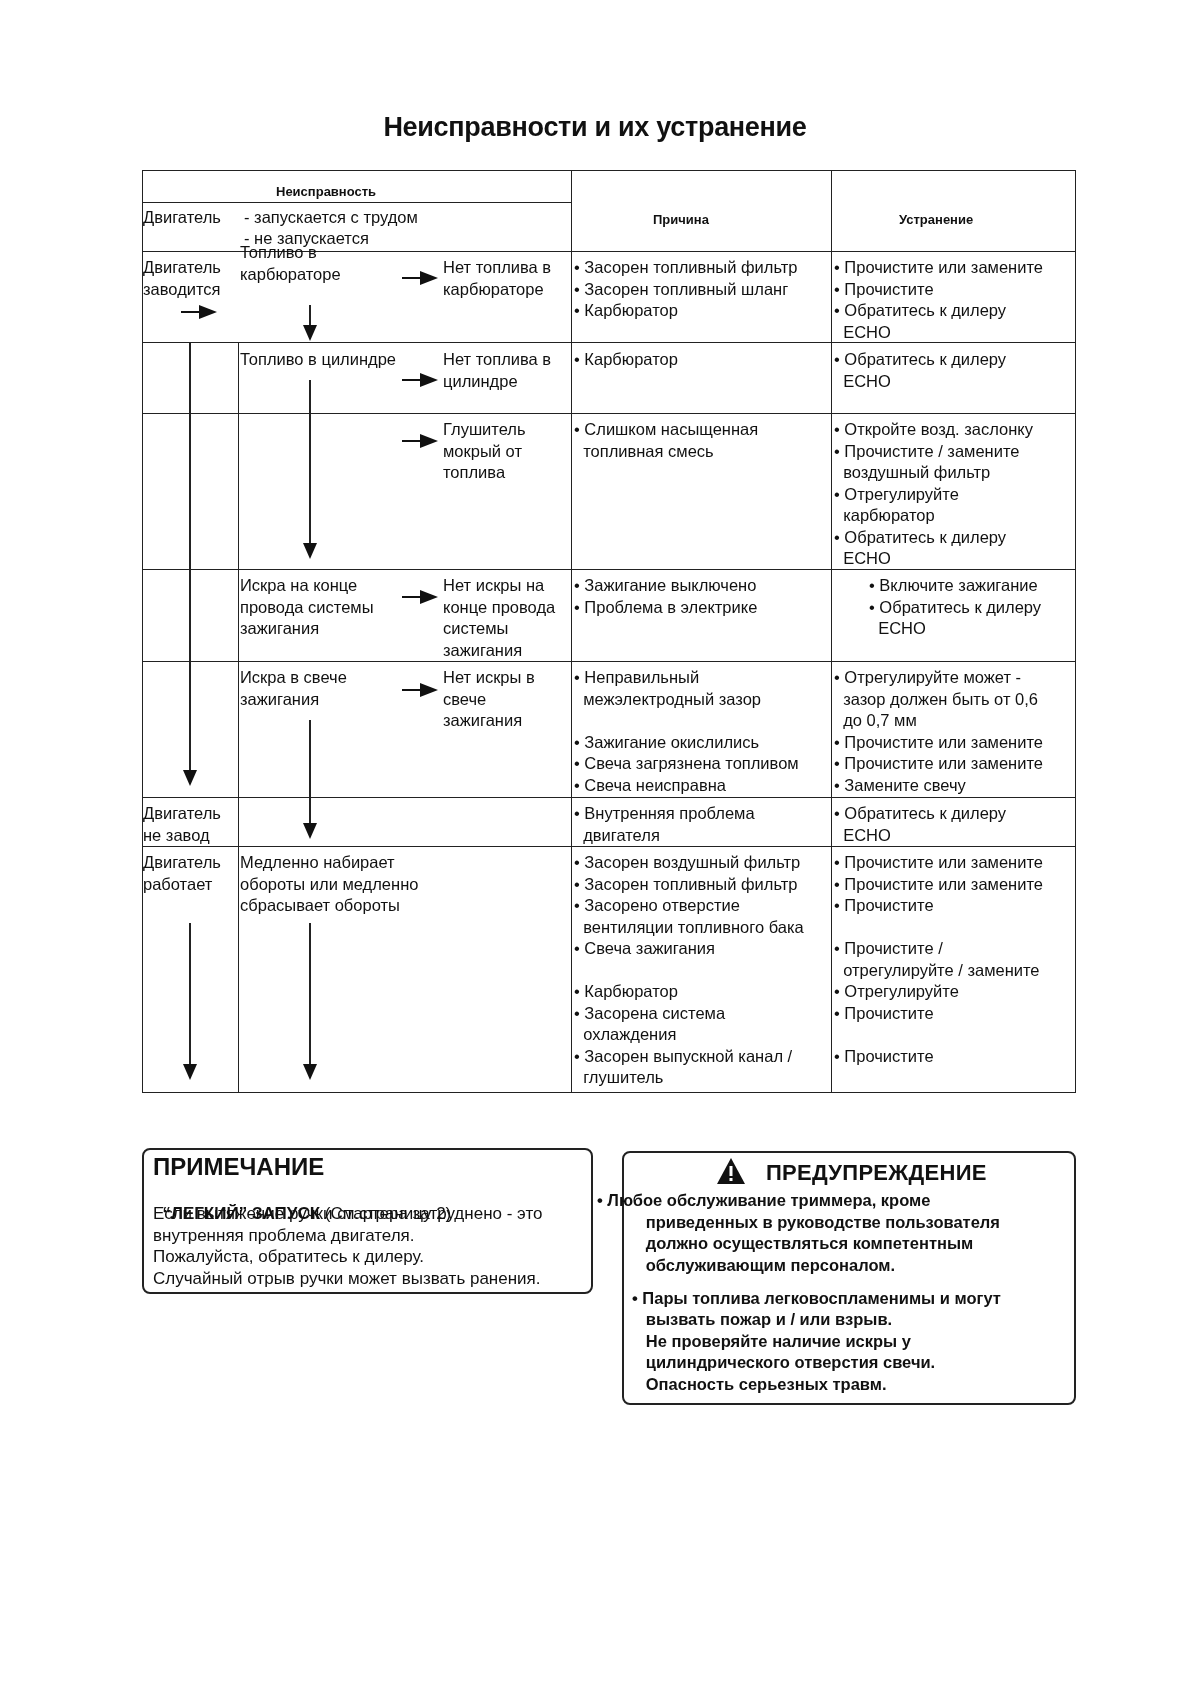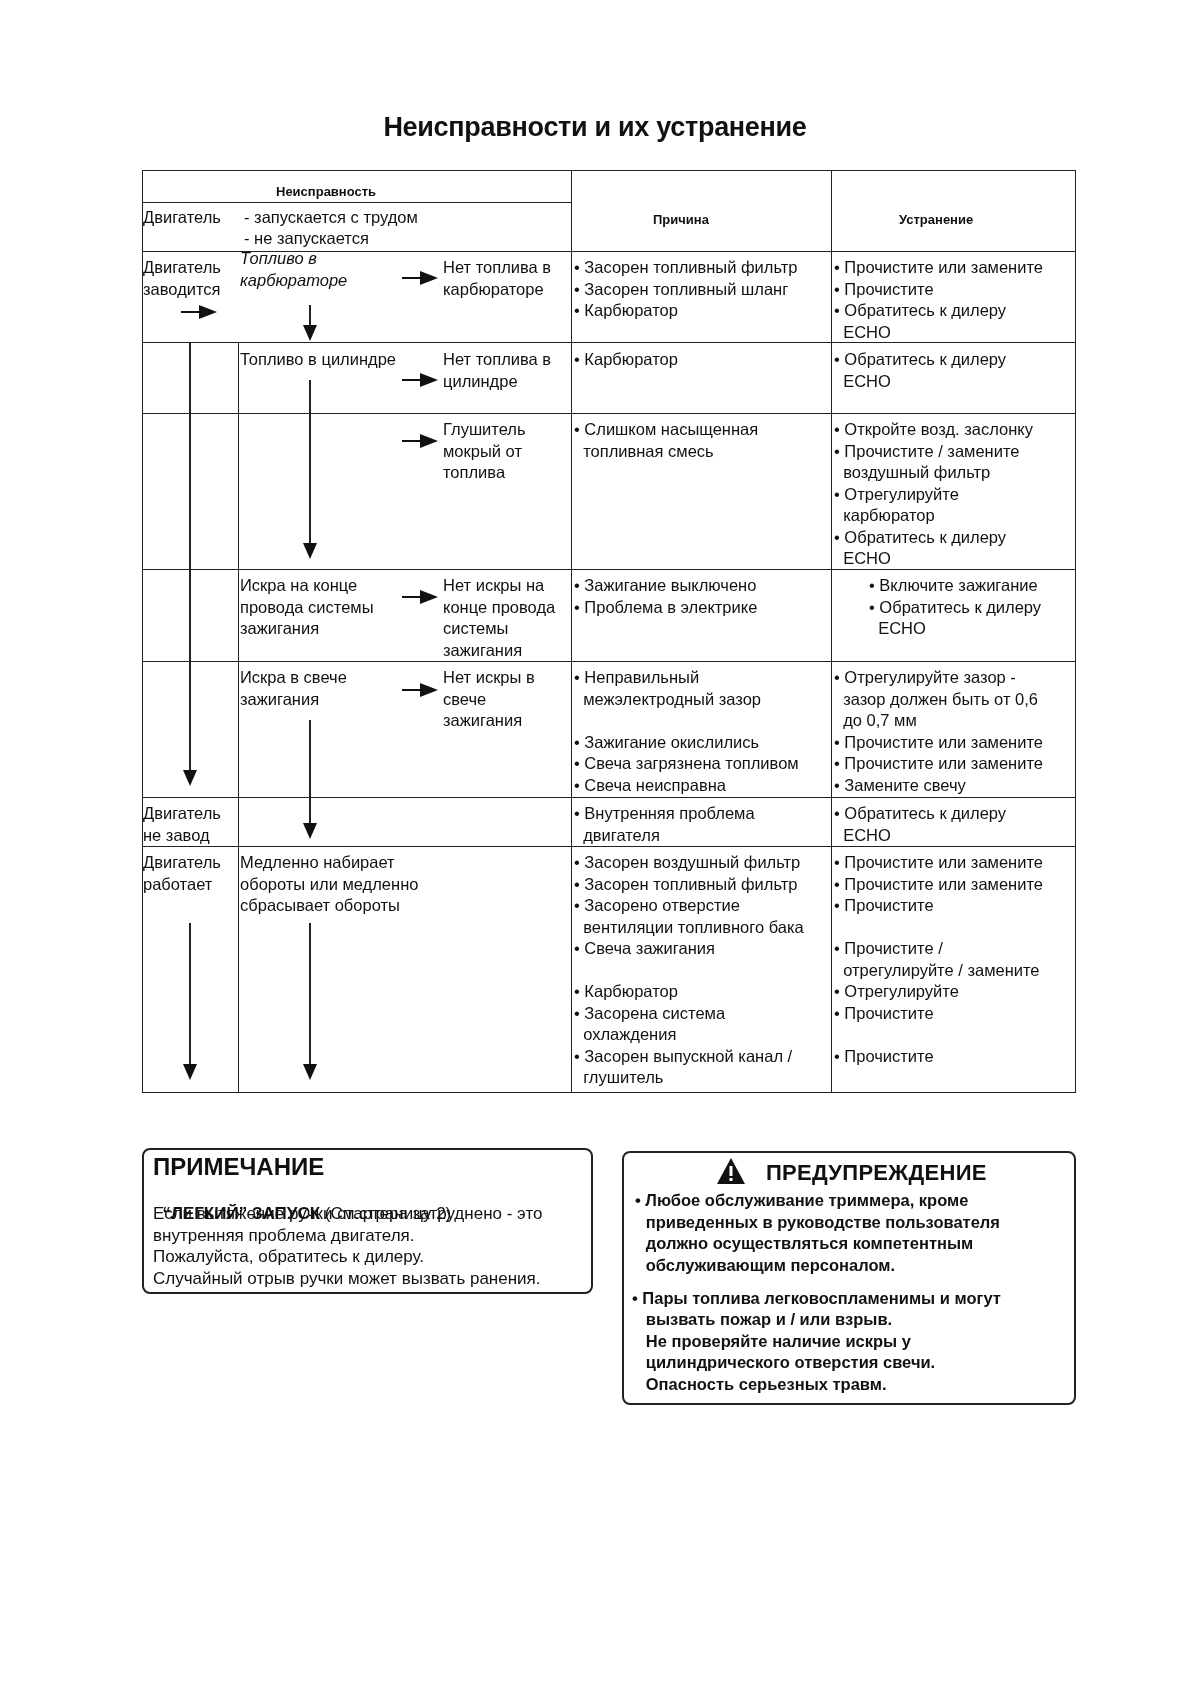--- a/index.html
+++ b/index.html
@@ -48,21 +48,21 @@
 <div class="txt" style="left:143px;top:207px;">Двигатель</div>
 <div class="txt" style="left:244px;top:207px;">- запускается с трудом</div>
 <div class="txt" style="left:244px;top:228px;">- не запускается</div>
 <div class="txt hdr" style="left:653px;top:209px;">Причина</div>
 <div class="txt hdr" style="left:899px;top:209px;">Устранение</div>
 
 <div class="bl" style="left:143px;top:257px;">
   <div>Двигатель</div>
   <div>заводится</div>
 </div>
-<div class="bl" style="left:240px;top:248px;font-style:italic;">
+<div class="bl" style="left:240px;top:242px;">
   <div>Топливо в</div>
   <div>карбюраторе</div>
 </div>
 <div class="bl" style="left:443px;top:257px;">
   <div>Нет топлива в</div>
   <div>карбюраторе</div>
 </div>
 <div class="bl" style="left:574px;top:257px;">
   <div>• Засорен топливный фильтр</div>
   <div>• Засорен топливный шланг</div>
@@ -141,21 +141,21 @@
 </div>
 <div class="bl" style="left:574px;top:667px;">
   <div>• Неправильный</div>
   <div>  межэлектродный зазор</div>
   <div style="height:21.5px"></div>
   <div>• Зажигание окислились</div>
   <div>• Свеча загрязнена топливом</div>
   <div>• Свеча неисправна</div>
 </div>
 <div class="bl" style="left:834px;top:667px;">
-  <div>• Отрегулируйте зазор -</div>
+  <div>• Отрегулируйте может -</div>
   <div>  зазор должен быть от 0,6</div>
   <div>  до 0,7 мм</div>
   <div>• Прочистите или замените</div>
   <div>• Прочистите или замените</div>
   <div>• Замените свечу</div>
 </div>
 
 <div class="bl" style="left:143px;top:803px;">
   <div>Двигатель</div>
   <div>не завод</div>
@@ -250,21 +250,21 @@
 <div class="note-line" style="left:153px;top:1246px;">Пожалуйста, обратитесь к дилеру.</div>
 <div class="note-line" style="left:153px;top:1268px;">Случайный отрыв ручки может вызвать ранения.</div>
 
 <div class="box" style="left:622px;top:1151px;width:454px;height:254px;"></div>
 <svg style="position:absolute;left:716px;top:1157px;" width="30" height="28" viewBox="0 0 30 28">
   <polygon points="15,1 29,27 1,27" fill="#111"></polygon>
   <rect x="13.5" y="9" width="3" height="10" fill="#fff"></rect>
   <rect x="13.5" y="21" width="3" height="3" fill="#fff"></rect>
 </svg>
 <div class="warn-title" style="left:766px;top:1160px;">ПРЕДУПРЕЖДЕНИЕ</div>
-<div class="warn-line" style="left:635px;top:1190px;">• Любое обслуживание триммера, кроме</div>
+<div class="warn-line" style="left:597px;top:1190px;">• Любое обслуживание триммера, кроме</div>
 <div class="warn-line" style="left:632px;top:1212px;">   приведенных в руководстве пользователя</div>
 <div class="warn-line" style="left:632px;top:1233px;">   должно осуществляться компетентным</div>
 <div class="warn-line" style="left:632px;top:1255px;">   обслуживающим персоналом.</div>
 <div class="warn-line" style="left:632px;top:1288px;">• Пары топлива легковоспламенимы и могут</div>
 <div class="warn-line" style="left:632px;top:1309px;">   вызвать пожар и / или взрыв.</div>
 <div class="warn-line" style="left:632px;top:1331px;">   Не проверяйте наличие искры у</div>
 <div class="warn-line" style="left:632px;top:1352px;">   цилиндрического отверстия свечи.</div>
 <div class="warn-line" style="left:632px;top:1374px;">   Опасность серьезных травм.</div>
 
 </body></html>

